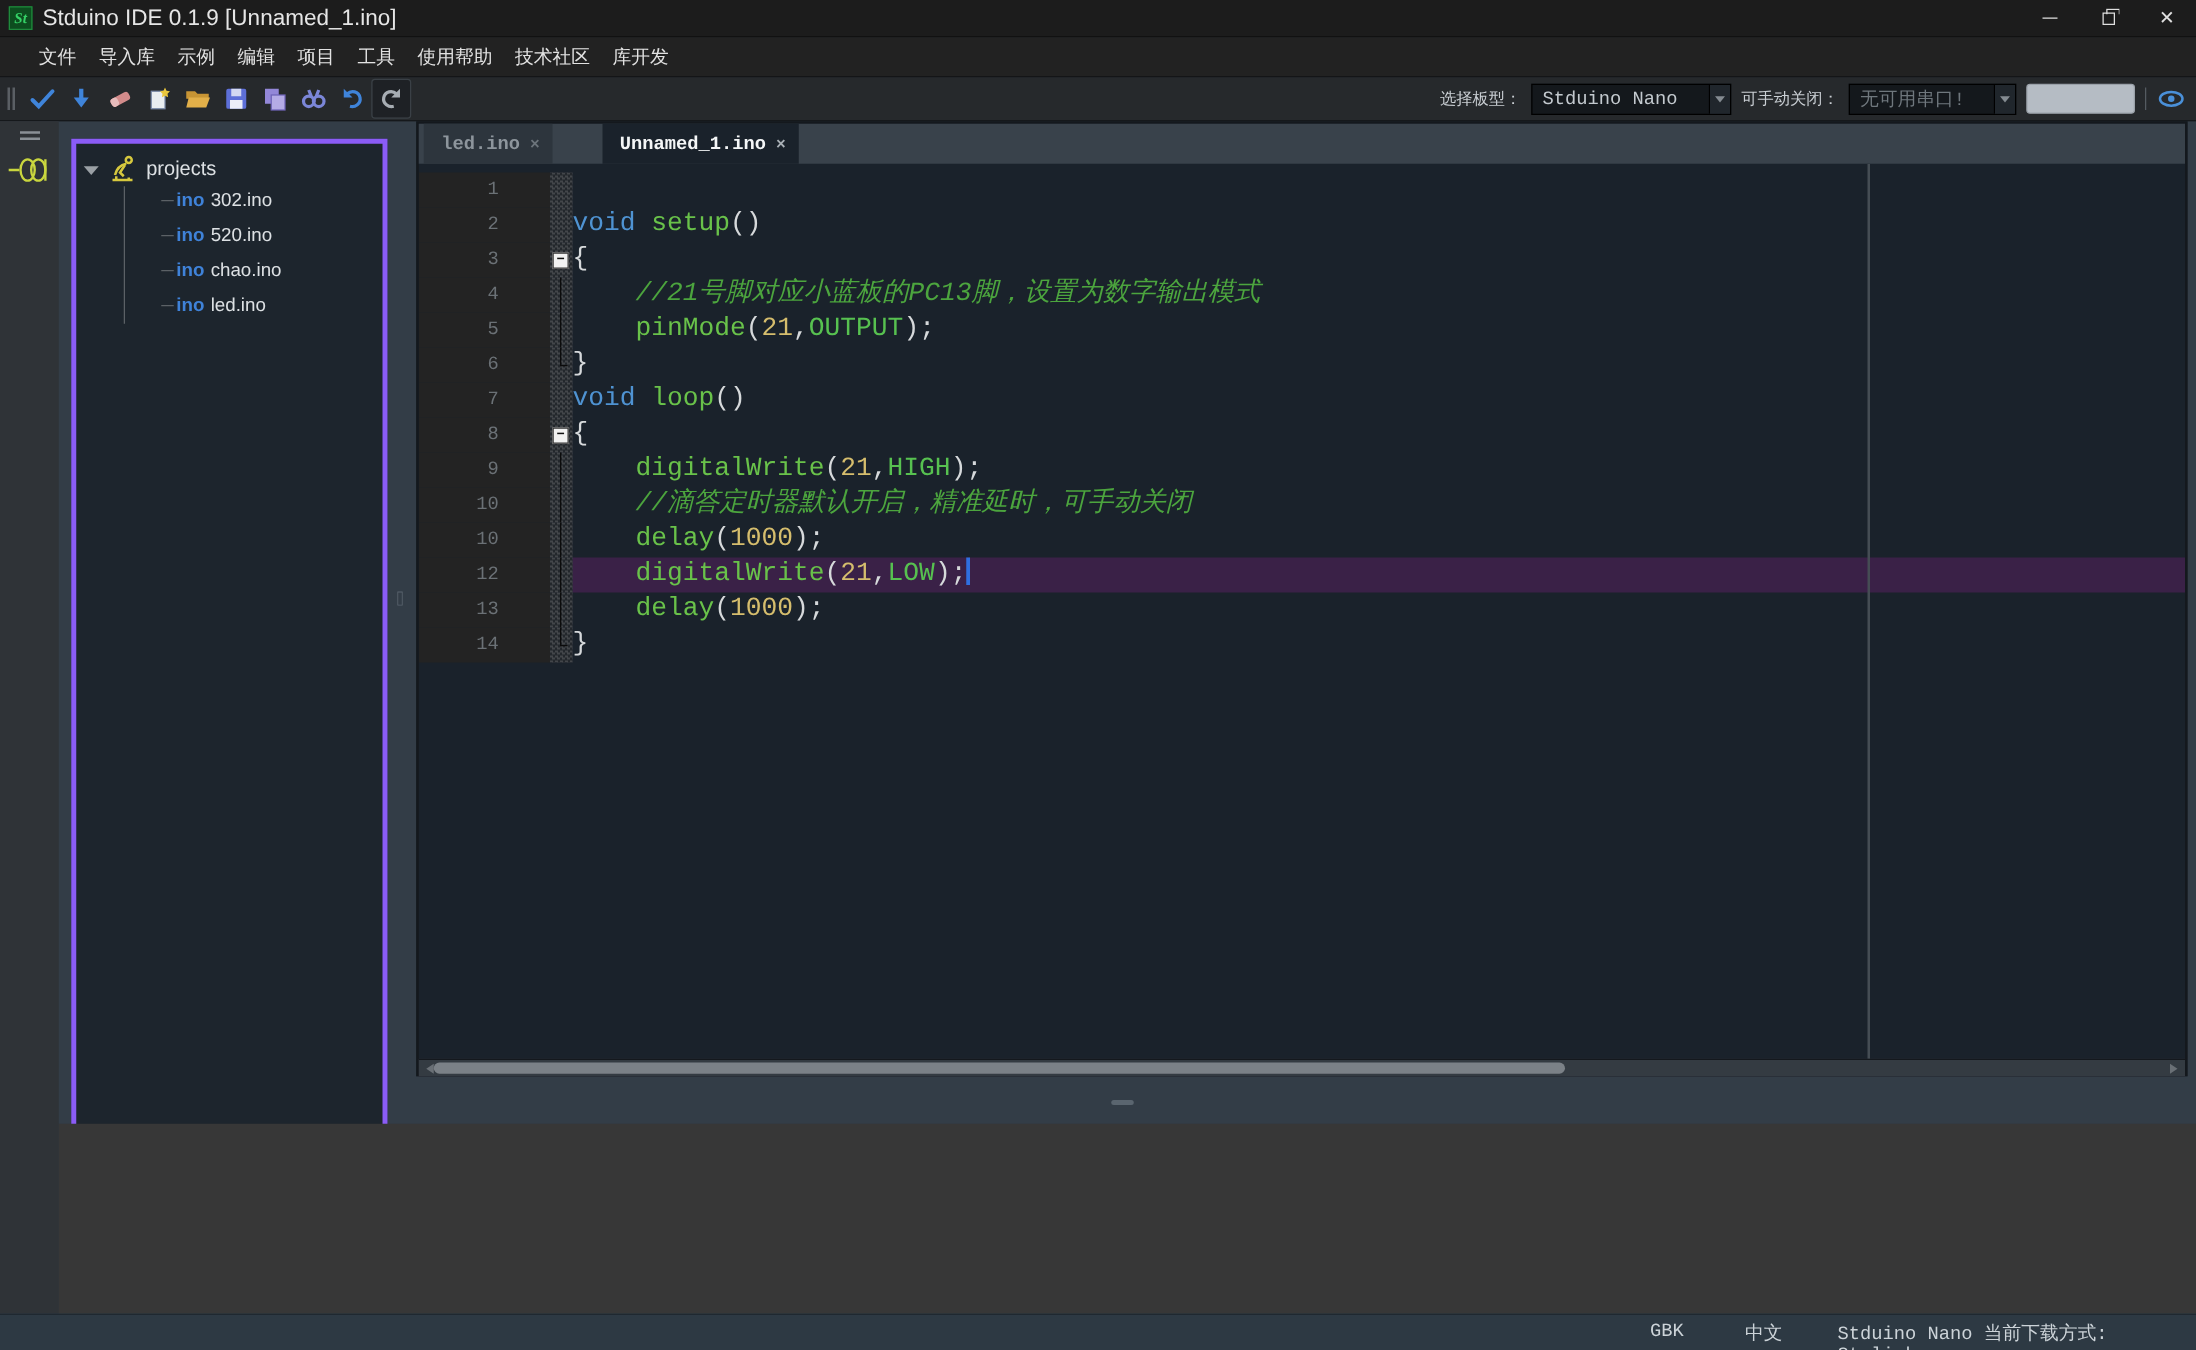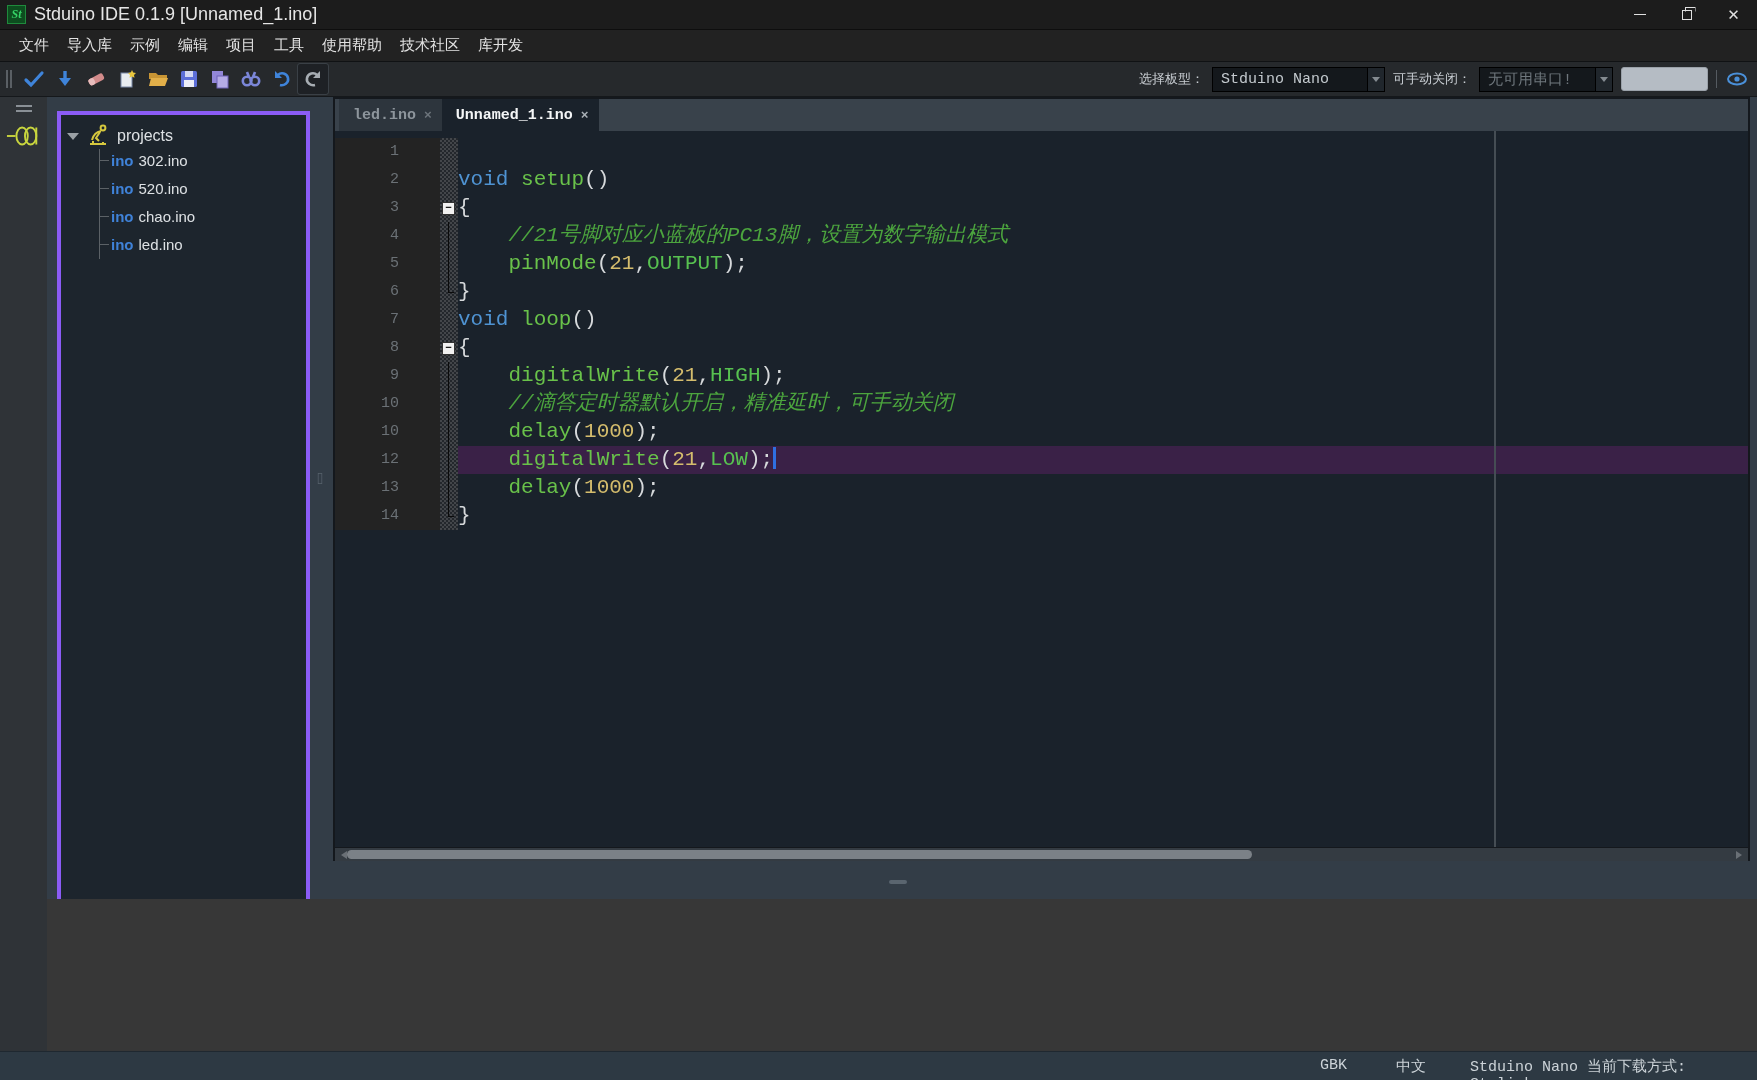--- a/index.html
+++ b/index.html
@@ -15,62 +15,62 @@
   .title-text { color:#e6e6e6; font-size:18px; }
   .win-btns { margin-left:auto; display:flex; height:100%; }
   .win-btn { width:47px; height:100%; display:flex; align-items:center; justify-content:center; color:#e0e0e0; }
   .glyph-min { width:12px; height:1px; background:#e0e0e0; }
   .glyph-restore { width:10px; height:10px; border:1px solid #e0e0e0; position:relative; }
   .glyph-restore:before { content:""; position:absolute; left:2px; top:-4px; width:9px; height:9px;
                           border:1px solid #e0e0e0; border-left-width:1px; clip-path:inset(0 0 55% 0); }
   .glyph-close { font-size:15px; line-height:1; }
 
   .menubar { position:absolute; left:0; top:30px; width:1757px; height:32px; background:#222222;
-             display:flex; align-items:center; padding-left:12px; gap:4px; border-bottom:1px solid #101214; }
+             display:flex; align-items:center; padding-left:24px; gap:4px; border-bottom:1px solid #101214; }
   .menu-item { color:#e2e2e2; font-size:15px; padding:4px 7px; }
 
   .toolbar { position:absolute; left:0; top:62px; width:1757px; height:35px; background:#26292c;
              display:flex; align-items:center; border-bottom:1px solid #15181b; }
   .tb-grip { width:6px; height:18px; border-left:2px solid #5a5f64; border-right:2px solid #5a5f64; margin:0 6px 0 6px; }
   .tool-btn { width:30px; height:30px; display:flex; align-items:center; justify-content:center; margin:0 0 0 1px; }
   .tool-btn.boxed { background:#1e2125; outline:1px solid #3a4046; border-radius:2px; }
   .tb-right { margin-left:auto; display:flex; align-items:center; gap:8px; padding-right:8px; }
   .tb-label { color:#c9ced3; font-size:13px; }
   .combo { display:flex; height:25px; background:#14181c; border:1px solid #000; align-items:stretch; }
   .combo-value { font-family:"Liberation Mono", monospace; font-size:15px; display:flex; align-items:center;
                  padding:0 8px; }
   .combo-arrow { width:17px; background:#20262c; border-left:1px solid #000; display:flex; align-items:center; justify-content:center; }
   .combo-arrow:after { content:""; border:4px solid transparent; border-top:5px solid #848b91; margin-top:4px; }
-  .board-combo .combo-value { color:#c3c9ce; width:154px; }
+  .board-combo .combo-value { color:#c3c9ce; width:141px; }
   .port-combo .combo-value { color:#6f777d; width:115px; }
   .disabled-btn { width:87px; height:24px; background:#b5bcc4; border-radius:3px; border:1px solid #9aa1a9; }
   .tb-sep { width:1px; height:18px; background:#555b61; }
 
   
   .left-strip { position:absolute; left:0; top:97px; width:47px; height:954px; background:#2f3337; }
   .strip-grip { margin:8px auto 0; width:16px; display:flex; flex-direction:column; gap:3px; }
   .strip-grip span { height:2px; background:#8a9096; }
   .strip-icon { margin:10px auto 0; width:36px; display:block; }
 
   .sidebar { position:absolute; left:57px; top:111px; width:253px; height:928px; background:#1d252d;
              border:4px solid #8b5cf6; }
   .tree-root { position:absolute; left:6px; top:7px; height:28px; display:flex; align-items:center; gap:6px; }
   .tree-arrow { width:0; height:0; border:6px solid transparent; border-top:7px solid #9aa0a5; margin-top:6px; }
   .tree-root-label { color:#dde1e4; font-size:16px; }
   .tree-vline { position:absolute; left:38px; top:34px; width:1px; height:110px; background:#5b6166; }
-  .tree-item { position:absolute; left:0; height:28px; display:flex; align-items:center; }
+  .tree-item { position:absolute; left:0; height:28px; display:flex; align-items:center;padding-left:30px; }
   .tree-stub { width:10px; height:1px; background:#5b6166; margin-left:38px; }
   .ino-badge { color:#3f82d8; font-weight:bold; font-size:15px; margin:0 5px 0 2px; }
   .tree-name { color:#dde1e4; font-size:15px; }
 
   .editor { position:absolute; left:333px; top:97px; width:1417px; height:764px; background:#1a222b;
             border:2px solid #14181d; }
   .tabbar { height:32px; background:#39424b; display:flex; }
   .tab { height:32px; display:flex; align-items:center; padding:0 10px 0 14px; gap:8px;
-         font-family:"Liberation Mono", monospace; font-size:15px; font-weight:bold; }
+         font-family:"Liberation Mono", monospace; font-size:15px; font-weight:bold;margin-left:40px; }
   .tab.inactive { background:#2d353d; color:#8d959c; }
   .tab.active { background:#1a222b; color:#f4f6f7; }
   .tab-close { font-size:13px; color:#6c747b; }
   .tab.active .tab-close { color:#aab1b7; }
 
   .editor-body { position:relative; height:716px; overflow:hidden; padding-top:7px; }
   .ruler { position:absolute; left:1159px; top:0; width:2px; height:716px; background:#454d54; z-index:3; }
   .code-row { display:flex; height:28px; position:relative; }
   .lnum { width:105px; background:#232323; color:#6b7176; font:15px "Liberation Mono", monospace;
           text-align:right; padding-right:41px; line-height:28px; flex:none; }

